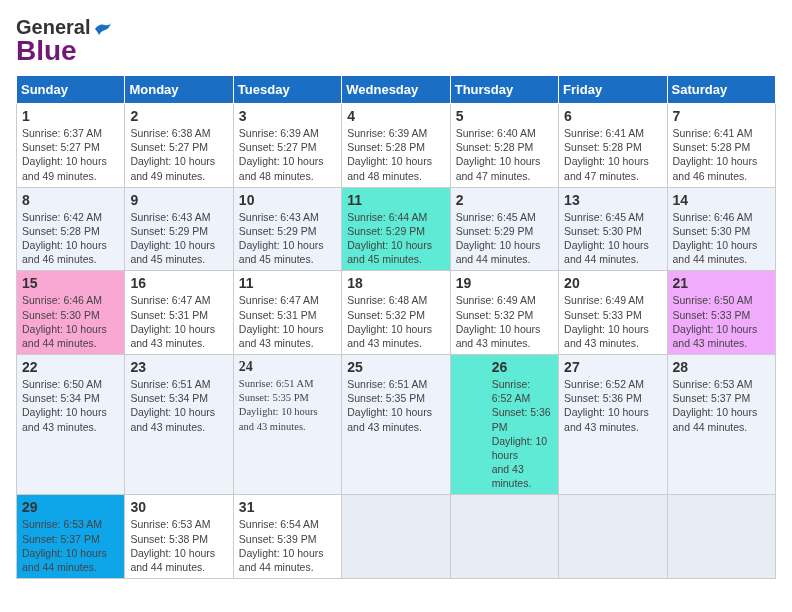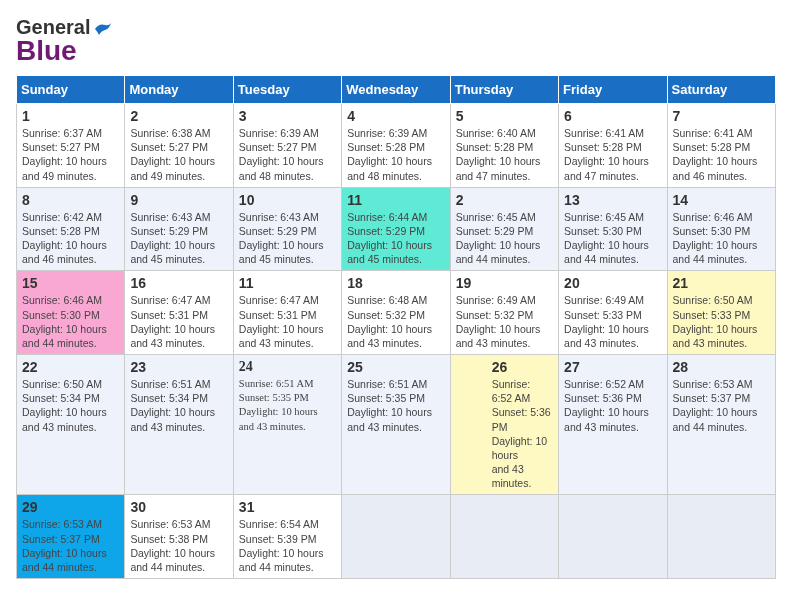--- a/index.html
+++ b/index.html
@@ -247,21 +247,21 @@
 Daylight: 10 hours
 and 43 minutes.</div>
         </td>
         <td style="background-color: rgb(255, 255, 255);">
           <span class="day-num">20</span>
           <div class="day-info" style="white-space: pre-line;">Sunrise: 6:49 AM
 Sunset: 5:33 PM
 Daylight: 10 hours
 and 43 minutes.</div>
         </td>
-        <td style="background-color: #fef9c3;">
+        <td style="background-color: #f0abfc;">
           <span class="day-num">21</span>
           <div class="day-info" style="white-space: pre-line;">Sunrise: 6:50 AM
 Sunset: 5:33 PM
 Daylight: 10 hours
 and 43 minutes.</div>
         </td>
       </tr>
       <tr>
         <td style="background-color: rgb(238, 242, 251);">
           <span class="day-num">22</span>
@@ -284,21 +284,21 @@
 Daylight: 10 hours
 and 43 minutes.</div>
         </td>
         <td style="background-color: rgb(238, 242, 251); margin-left: 27px;">
           <span class="day-num">25</span>
           <div class="day-info" style="white-space: pre-line;">Sunrise: 6:51 AM
 Sunset: 5:35 PM
 Daylight: 10 hours
 and 43 minutes.</div>
         </td>
-        <td style="background-color: #fef9c3; padding-left: 41px;">
+        <td style="background-color: #5eead4; padding-left: 41px;">
           <span class="day-num">26</span>
           <div class="day-info" style="white-space: pre-line;">Sunrise: 6:52 AM
 Sunset: 5:36 PM
 Daylight: 10 hours
 and 43 minutes.</div>
         </td>
         <td style="background-color: rgb(238, 242, 251);">
           <span class="day-num">27</span>
           <div class="day-info" style="white-space: pre-line;">Sunrise: 6:52 AM
 Sunset: 5:36 PM

